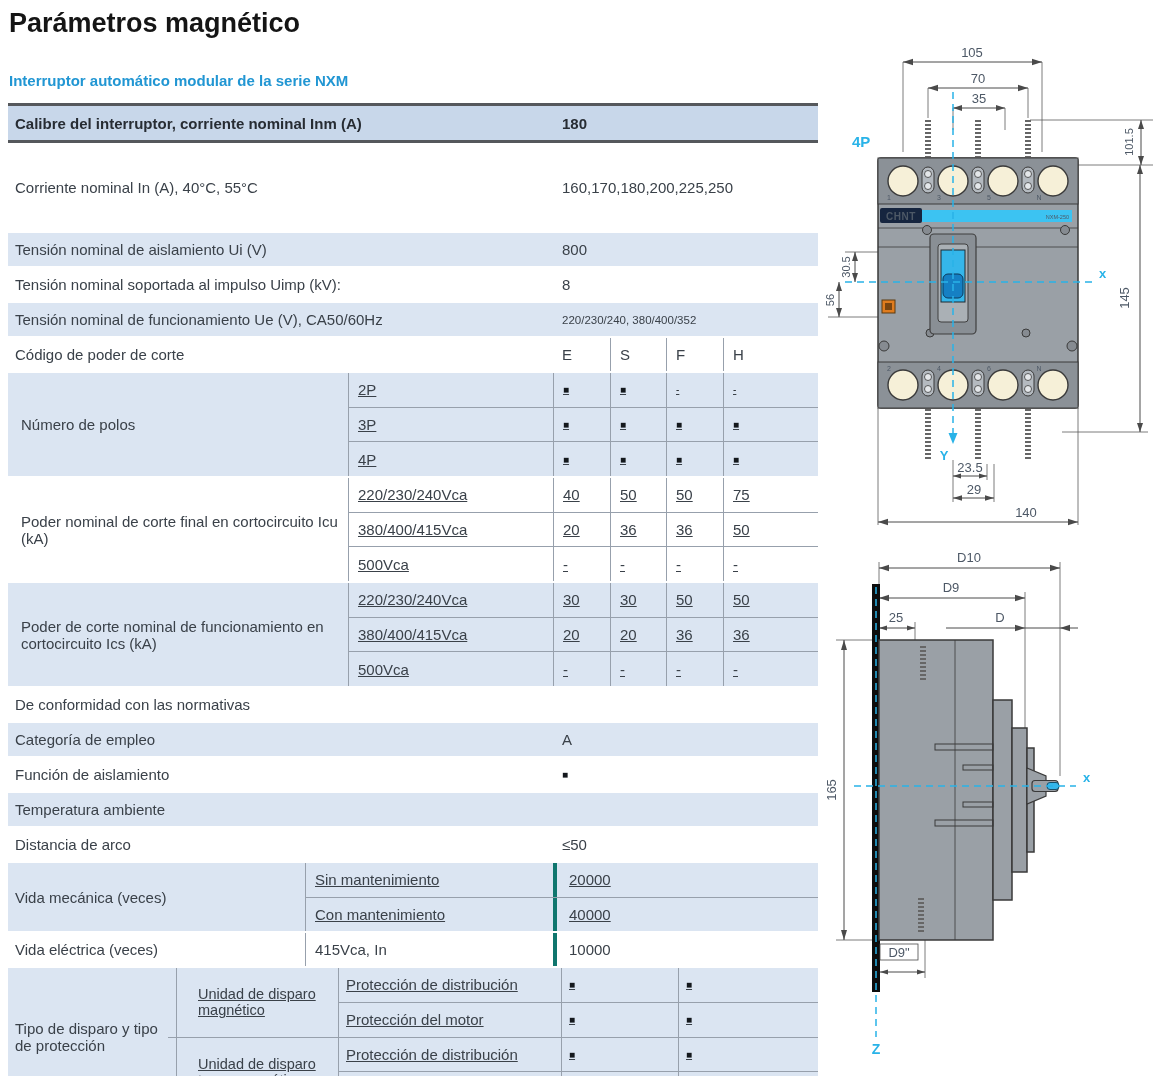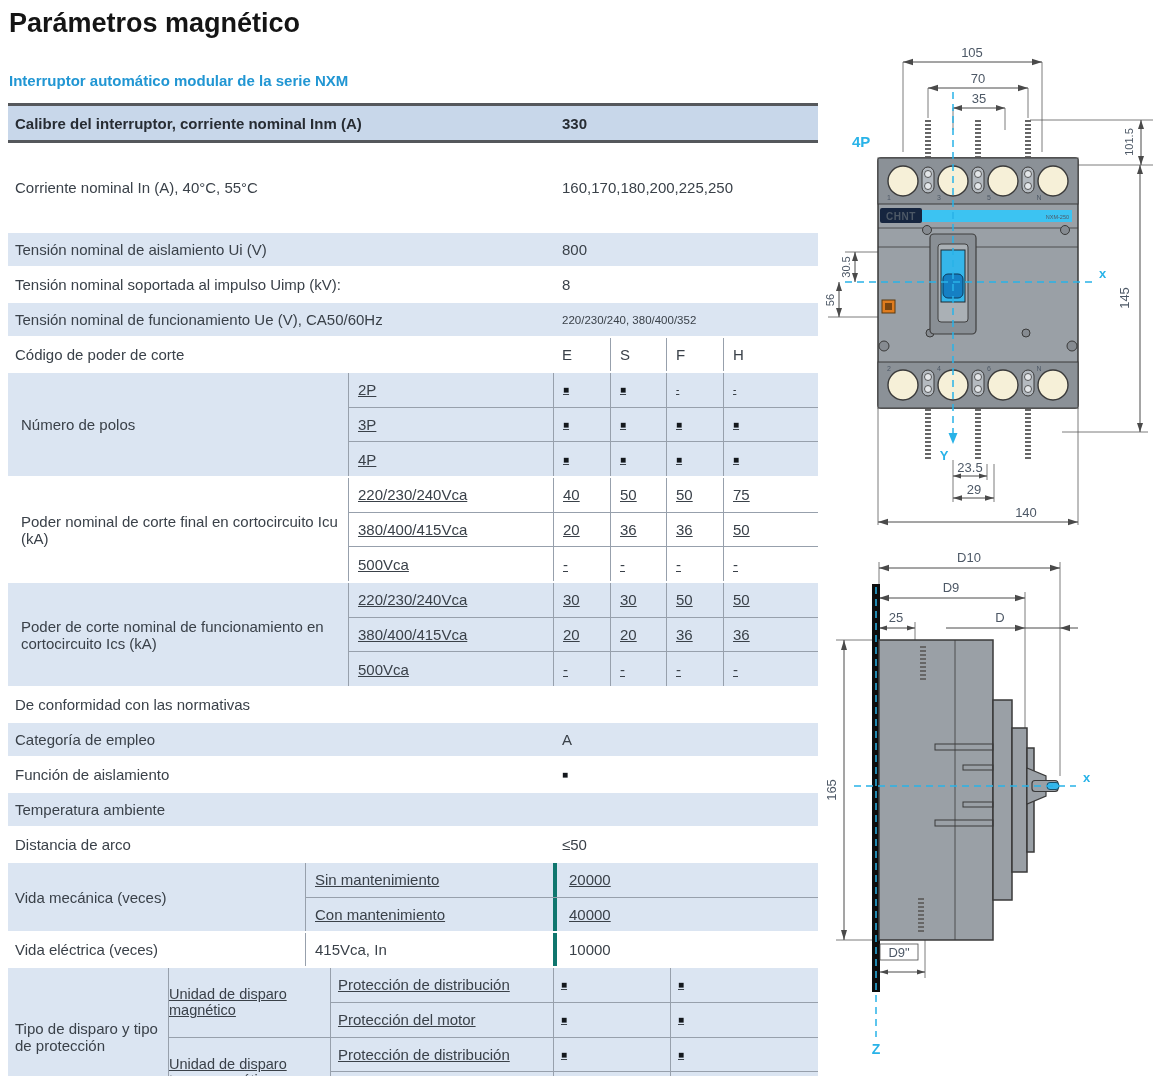--- a/index.html
+++ b/index.html
@@ -22,21 +22,21 @@
   .subc{width:205px;border-left:1px solid #97a0ac;padding-left:9px;}
   .subv{width:248px;border-left:1px solid #97a0ac;padding-left:9px;}
   .gbody{flex:1;display:flex;flex-direction:column;text-decoration:underline;}
   .srow{display:flex;flex:1;}
   .srow + .srow{border-top:1px solid #97a0ac;}
   .vc{display:flex;align-items:center;padding-left:9px;border-left:1px solid #97a0ac;box-sizing:border-box;}
   .nb{border-left:none;}
   .v1{width:57px;}.v2{width:56px;}.v3{width:57px;}.v4{flex:1;}
   .mk{font-size:10px;color:#14181d;}
   .small{font-size:11.5px;}
-  .unitcol{width:162px;border-left:1px solid #97a0ac;padding-left:0;font-size:14.5px;}
+  .unitcol{width:162px;border-left:1px solid #97a0ac;padding-left:21px;font-size:14.5px;margin-left:8px;}
   .protbody{flex:1;display:flex;flex-direction:column;}
   .prow{display:flex;flex:1;}
   .prow + .prow{border-top:1px solid #97a0ac;}
   .prot{width:223px;border-left:1px solid #97a0ac;padding-left:7px;font-size:15px;}
   .tv1{width:117px;border-left:1px solid #97a0ac;}
   .tv2{flex:1;border-left:1px solid #97a0ac;}
   .drawing{position:absolute;}
   svg text{font-family:"Liberation Sans",sans-serif;fill:#4d5866;}
   .dimt{font-size:13px;}
   .dimts{font-size:11px;}
@@ -45,21 +45,21 @@
 </head>
 <body>
 
 <div class="title">Parámetros magnético</div>
 <div class="subtitle">Interruptor automático modular de la serie NXM</div>
 
 <div class="spec-table">
 
   <div class="trow hdr" style="height:40px">
     <div class="cell lab">Calibre del interruptor, corriente nominal Inm (A)</div>
-    <div class="cell val">330</div>
+    <div class="cell val">180</div>
   </div>
 
   <div class="trow" style="height:90px">
     <div class="cell lab">Corriente nominal In (A), 40°C, 55°C</div>
     <div class="cell val">160,170,180,200,225,250</div>
   </div>
 
   <div class="trow blue" style="height:35px">
     <div class="cell lab">Tensión nominal de aislamiento Ui (V)</div>
     <div class="cell val">800</div>

